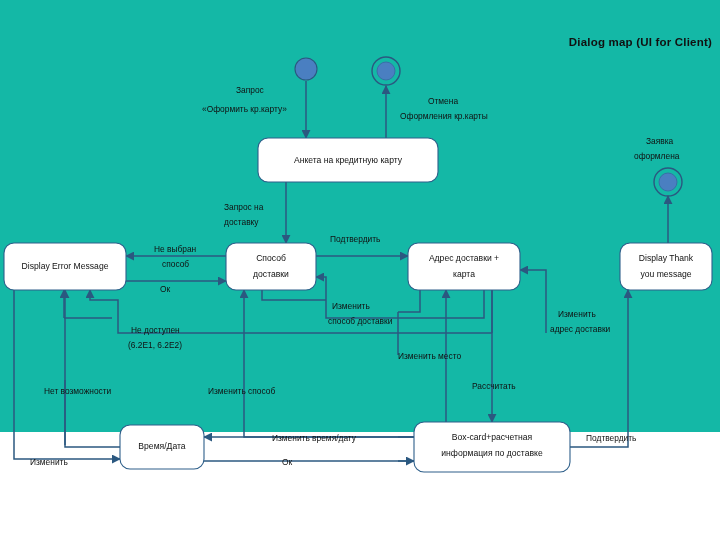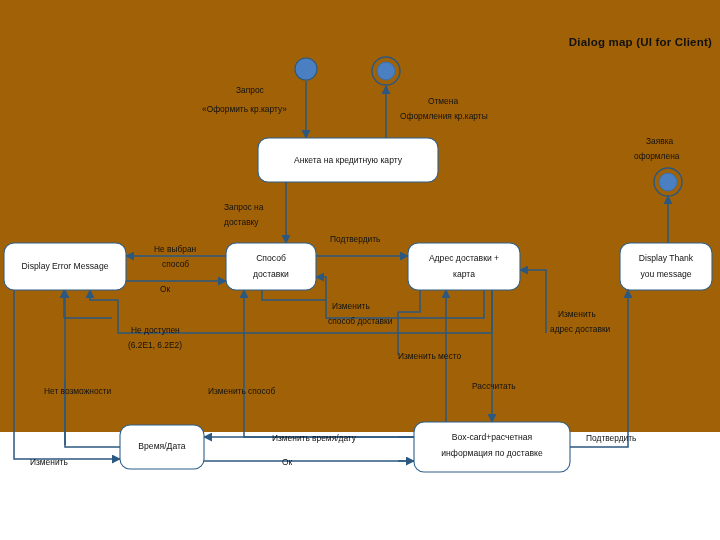--- a/index.html
+++ b/index.html
@@ -1,18 +1,18 @@
 <!DOCTYPE html>
 <html><head>
 <meta charset="utf-8">
 <style>
   html,body{margin:0;padding:0;background:#ffffff;}
   body{width:720px;height:540px;overflow:hidden;
        font-family:"Liberation Sans","DejaVu Sans",sans-serif;color:#111;}
-  #stage{position:relative;width:720px;height:432px;background:#a16207;}
+  #stage{position:relative;width:720px;height:432px;background:#14b8a6;}
   #diagram{position:absolute;left:0;top:0;width:720px;height:540px;}
   .title{
     position:absolute;right:8px;top:36px;
     font-size:11.5px;font-weight:bold;color:#111;letter-spacing:.2px;
     white-space:nowrap;
   }
   .node-label{
     font-size:8.6px;fill:#111;
     font-family:"Liberation Sans","DejaVu Sans",sans-serif;
     text-anchor:middle;dominant-baseline:middle;

